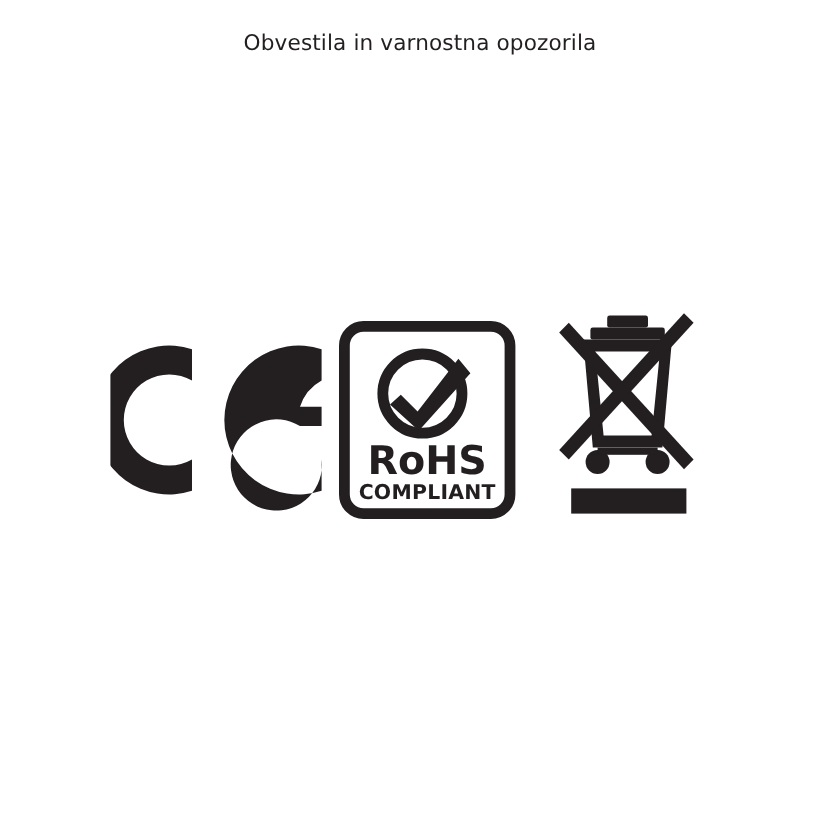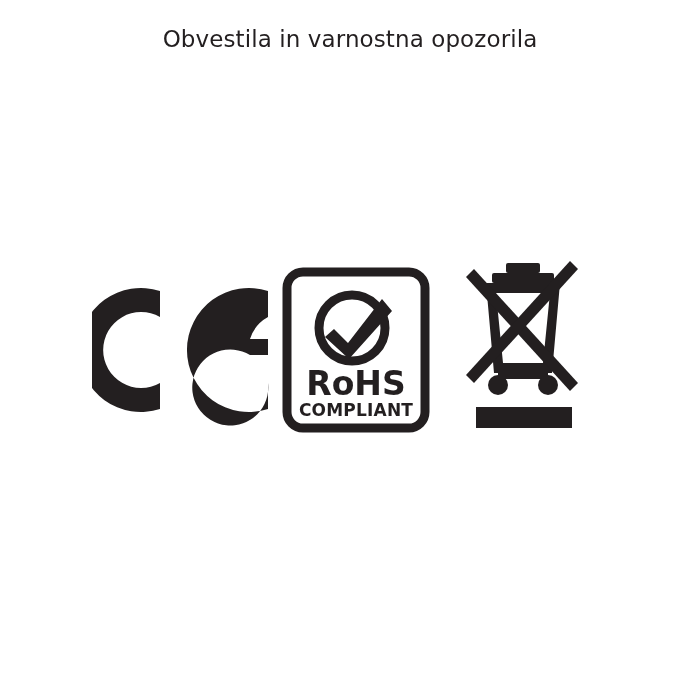--- a/index.html
+++ b/index.html
@@ -20,21 +20,21 @@
     height: 700px;
     position: relative;
     background: #ffffff;
   }
   .page-title {
     position: absolute;
     top: 26px;
     left: 0;
     width: 700px;
     text-align: center;
-    font-size: 23px;
+    font-size: 18px;
     font-weight: 400;
     color: #231f20;
     letter-spacing: 0.1px;
   }
   .marks-row {
     position: absolute;
     top: 255px;
     left: 0;
     width: 700px;
     height: 190px;

